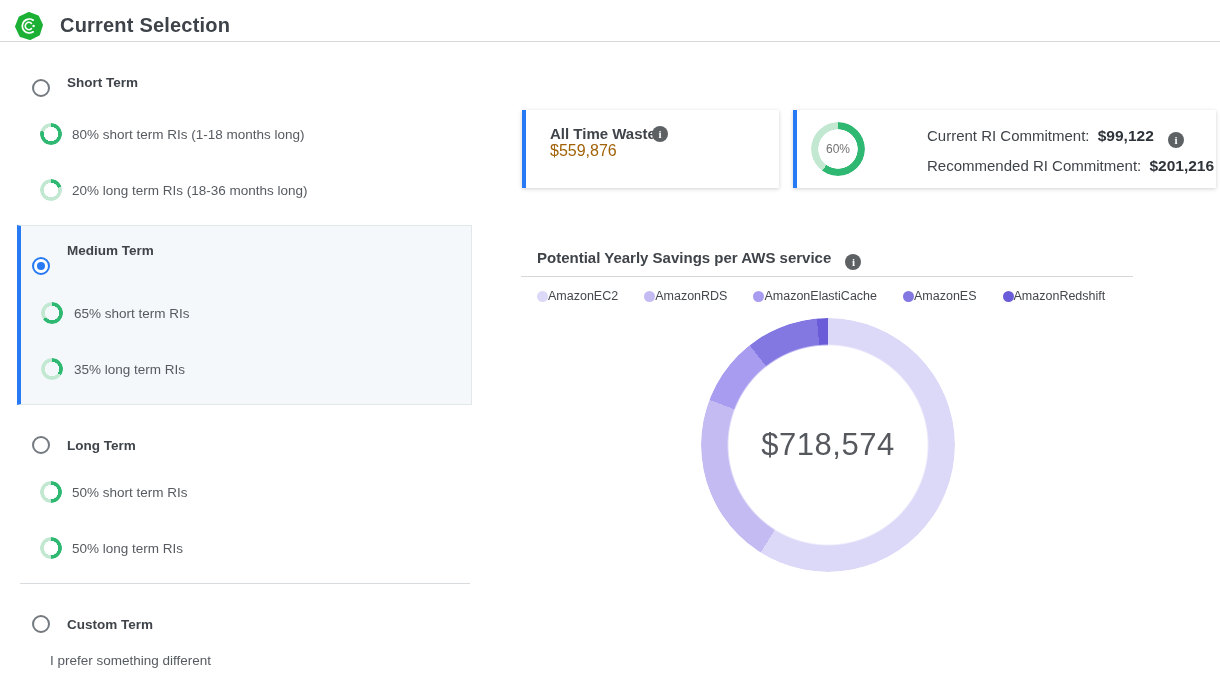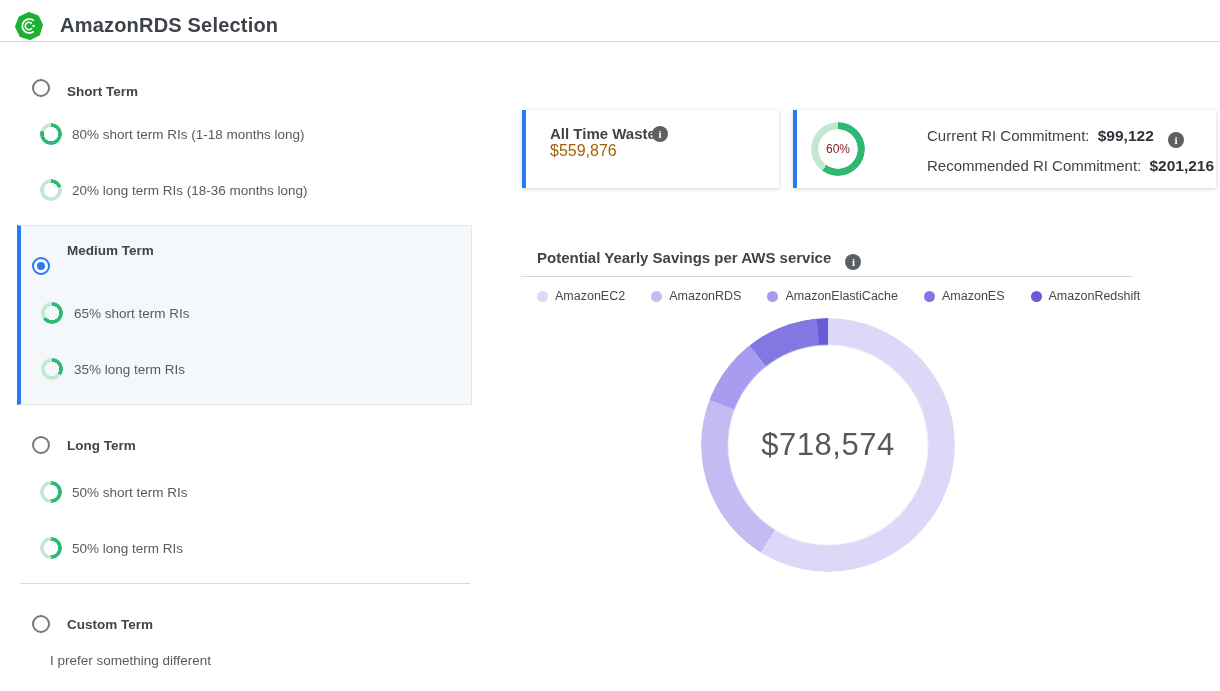--- a/index.html
+++ b/index.html
@@ -42,62 +42,62 @@
 
   .info-icon { display:inline-block; width:16px; height:16px; border-radius:50%; background:var(--info-bg);
     color:#fff; font-family:"Liberation Serif","DejaVu Serif",serif; font-weight:700; font-size:11px;
     text-align:center; line-height:16px; vertical-align:-3px; }
   .info-abs { position:absolute; }
 
   .gauge { position:absolute; left:14px; top:12px; width:54px; height:54px; border-radius:50%;
     -webkit-mask:radial-gradient(circle closest-side, transparent 72%, #000 74%);
             mask:radial-gradient(circle closest-side, transparent 72%, #000 74%); }
   .gauge-label { position:absolute; left:14px; top:12px; width:54px; height:54px; display:flex;
-    align-items:center; justify-content:center; font-size:12px; color:#7f1d1d; }
+    align-items:center; justify-content:center; font-size:12px; color:#737373; }
   .commit-line { position:absolute; left:130px; font-size:15px; color:#3f444a; white-space:nowrap; }
   .commit-line b { font-size:15.5px; color:#2f343a; margin-left:4px; }
   .commit-line .info-icon { margin-left:10px; }
 
   
   .chart-panel { position:absolute; left:521px; top:242px; width:612px; height:440px; }
   .chart-title { position:absolute; left:16px; top:7px; font-size:15px; font-weight:700; color:#3f444a; }
   .chart-title .info-icon { margin-left:10px; }
   .chart-divider { position:absolute; left:0; top:34px; width:612px; height:1px; background:#d6d9db; }
   .legend { position:absolute; left:16px; top:47px; display:flex; gap:26px; align-items:center; }
-  .lg-item { display:flex; align-items:center; gap:7px; }
+  .lg-item { display:flex; align-items:center; }
   .lg-dot { width:11px; height:11px; border-radius:50%; }
   .lg-label { font-size:12.5px; color:#44484d; }
 
   .main-donut { position:absolute; left:180px; top:76px; width:254px; height:254px; border-radius:50%;
     -webkit-mask:radial-gradient(circle closest-side, transparent 78%, #000 79.5%);
             mask:radial-gradient(circle closest-side, transparent 78%, #000 79.5%); }
   .donut-center { position:absolute; left:180px; top:76px; width:254px; height:254px; display:flex;
     align-items:center; justify-content:center; font-size:31px; color:#55595e; letter-spacing:.5px; }
 </style>
 </head>
 <body>
 
 <div class="page" style="--accent: #2779f4; --info-bg: #5d6164;">
 
   <svg class="logo" viewBox="0 0 28 28">
     <polygon points="14,1 23,4.5 27,13 24,22.5 15,27 5.5,24 1,14.5 4.5,5.5" fill="#1cb135" stroke="#1cb135" stroke-width="2" stroke-linejoin="round"></polygon>
     <path d="M 18.2 8.2 A 7 7 0 1 0 18.2 19.8" fill="none" stroke="#fff" stroke-width="1.7" stroke-linecap="round"></path>
     <path d="M 16.4 11.4 A 3.6 3.6 0 1 0 16.4 16.6" fill="none" stroke="#fff" stroke-width="1.7" stroke-linecap="round"></path>
     <circle cx="18.6" cy="14" r="1.2" fill="#fff"></circle>
   </svg>
-  <div class="page-title">AmazonRDS Selection</div>
+  <div class="page-title">Current Selection</div>
   <div class="header-divider"></div>
 
   <div class="group-highlight gh-short"></div>
   <div class="group-highlight gh-medium selected"></div>
   <div class="group-highlight gh-long"></div>
   <div class="group-highlight gh-custom"></div>
 
   <span class="radio" style="left:32px; top:79px;"></span>
-  <span class="group-label" style="top:84px;">Short Term</span>
+  <span class="group-label" style="top:75px;">Short Term</span>
   <span class="opt-donut" style="top: 123px; background: conic-gradient(rgb(46, 184, 114) 0deg, rgb(46, 184, 114) 80%, rgb(195, 232, 210) 80%, rgb(195, 232, 210) 100%);"></span>
   <span class="opt-label" style="top:127px;">80% short term RIs (1-18 months long)</span>
   <span class="opt-donut" style="top: 179px; background: conic-gradient(rgb(46, 184, 114) 0deg, rgb(46, 184, 114) 20%, rgb(195, 232, 210) 20%, rgb(195, 232, 210) 100%);"></span>
   <span class="opt-label" style="top:183px;">20% long term RIs (18-36 months long)</span>
 
   <span class="radio selected" style="left:32px; top:257px;"></span>
   <span class="group-label" style="top:243px;">Medium Term</span>
   <span class="opt-donut" style="left: 41px; top: 302px; background: conic-gradient(rgb(46, 184, 114) 0deg, rgb(46, 184, 114) 65%, rgb(195, 232, 210) 65%, rgb(195, 232, 210) 100%);"></span>
   <span class="opt-label" style="left:74px; top:306px;">65% short term RIs</span>
   <span class="opt-donut" style="left: 41px; top: 358px; background: conic-gradient(rgb(46, 184, 114) 0deg, rgb(46, 184, 114) 35%, rgb(195, 232, 210) 35%, rgb(195, 232, 210) 100%);"></span>

